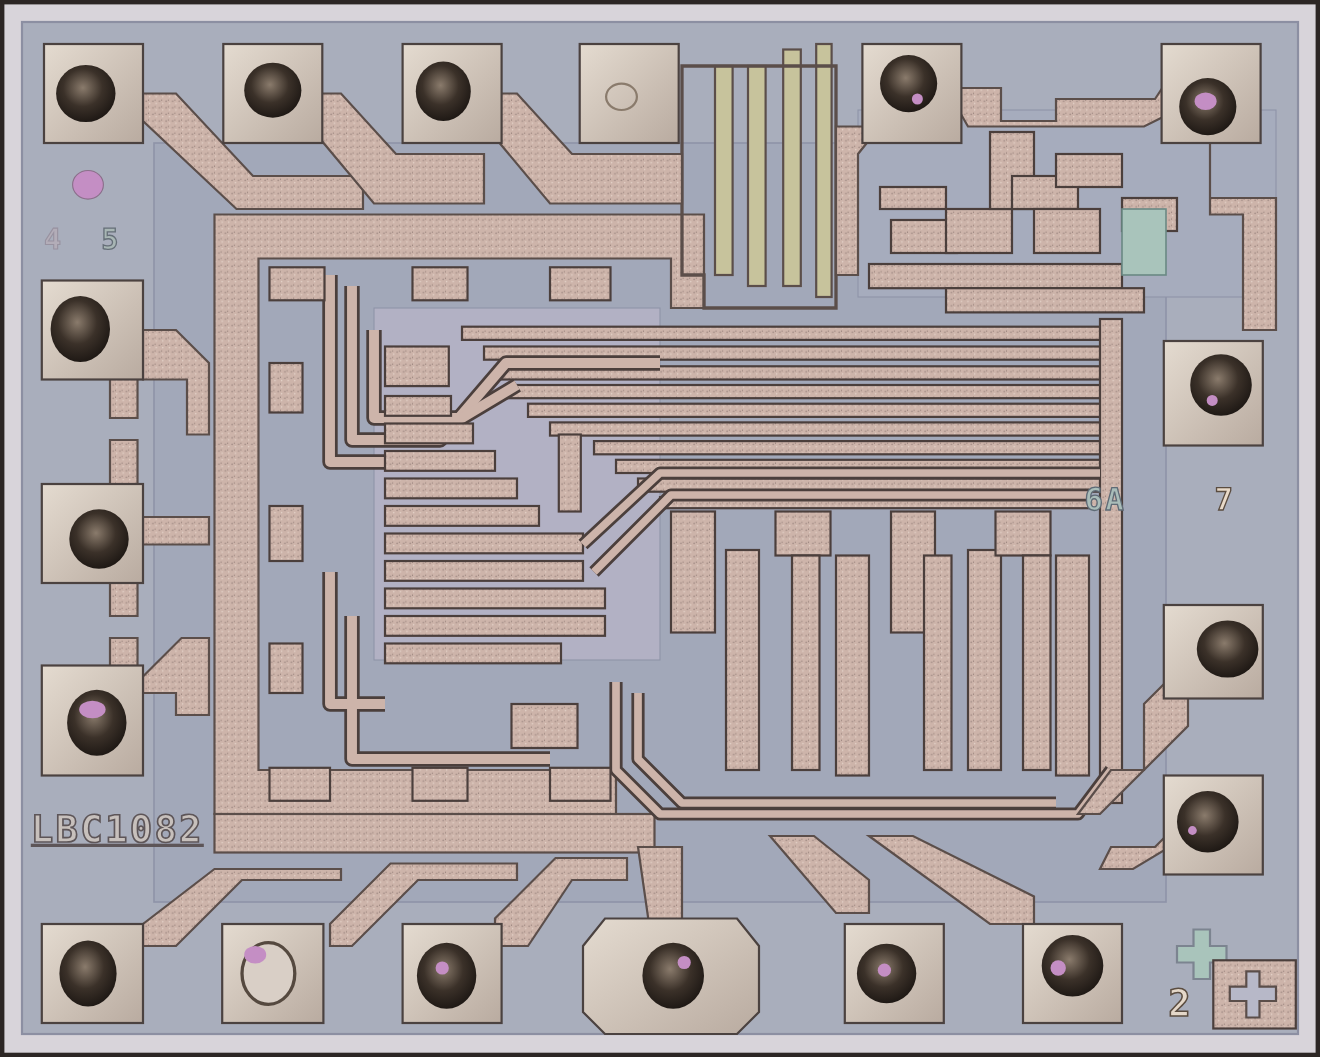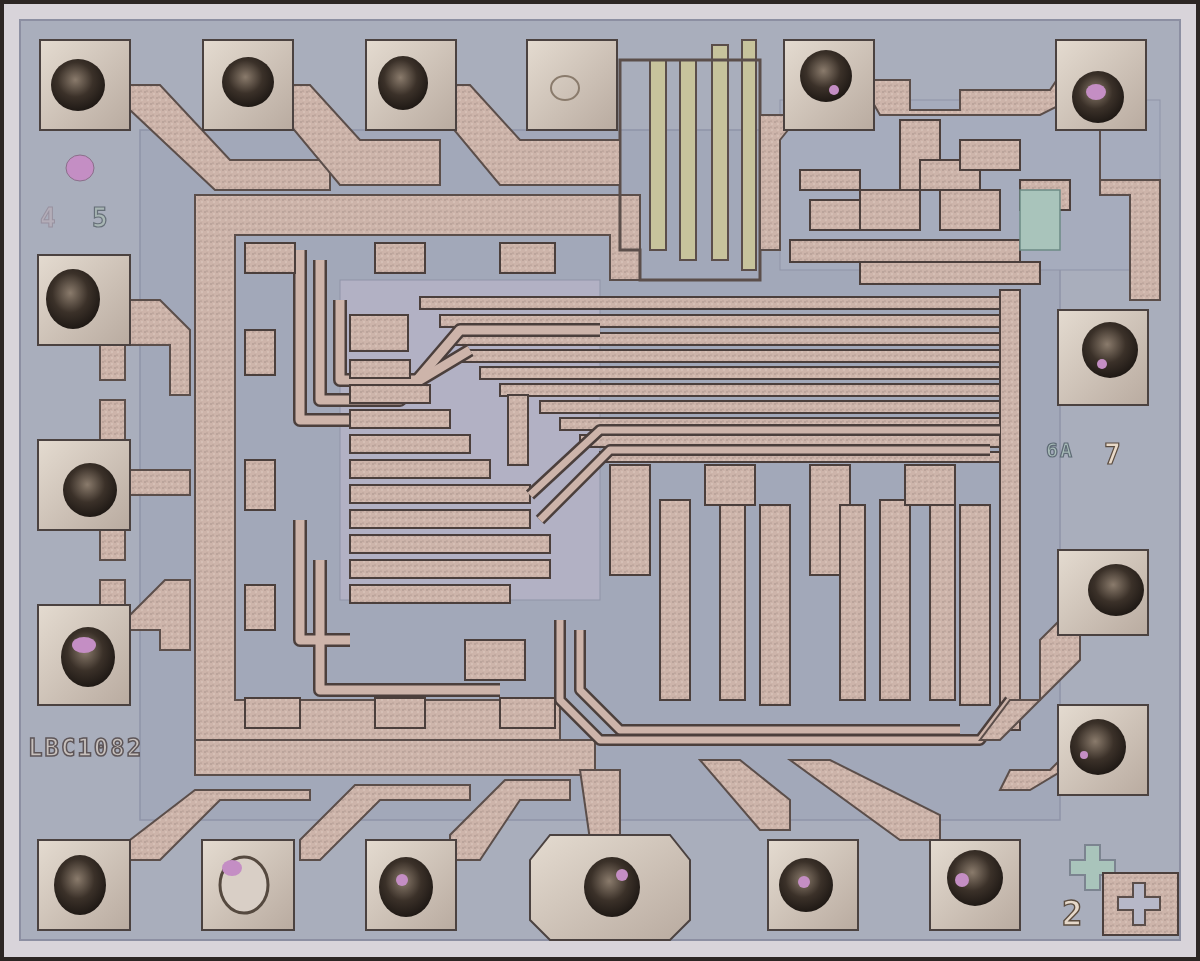--- a/index.html
+++ b/index.html
@@ -1,20 +1,20 @@
 <!DOCTYPE html>
 <html><head>
 <meta charset="utf-8">
 <style>
   html,body{margin:0;padding:0;background:#d9d6dc;}
   body{width:1200px;height:961px;overflow:hidden;font-family:"DejaVu Sans Mono",monospace;}
   #die{position:absolute;left:0;top:0;width:1200px;height:961px;}
   .mark{position:absolute;font-family:"DejaVu Sans Mono",monospace;font-weight:bold;letter-spacing:2px;}
-  #mark-part{left:28px;top:734px;font-size:24px;color:#c7c0bc;-webkit-text-stroke:1.5px #5d5558;}
-  #mark-rev{left:1046px;top:438px;font-size:20px;color:#a9bdb9;-webkit-text-stroke:1.2px #5f6b76;}
+  #mark-part{left:28px;top:734px;font-size:34px;color:#c7c0bc;text-decoration:underline;-webkit-text-stroke:1.5px #5d5558;}
+  #mark-rev{left:986px;top:438px;font-size:28px;color:#a9bdb9;-webkit-text-stroke:1.2px #5f6b76;}
   #mark-7{left:1104px;top:438px;font-size:28px;color:#e8d9c8;-webkit-text-stroke:1.2px #5a4c40;}
   #mark-2{left:1062px;top:893px;font-size:34px;color:#e5d8c9;-webkit-text-stroke:1.4px #5b4d40;}
   #mark-5{left:92px;top:203px;font-size:26px;color:#a8b6b4;-webkit-text-stroke:1.2px #666f78;}
   #mark-4{left:40px;top:203px;font-size:26px;color:#b3adb8;-webkit-text-stroke:1px #9892a0;}
 </style>
 </head>
 <body>
 
 <svg id="die" viewBox="0 0 1200 961" xmlns="http://www.w3.org/2000/svg">
   <defs>

